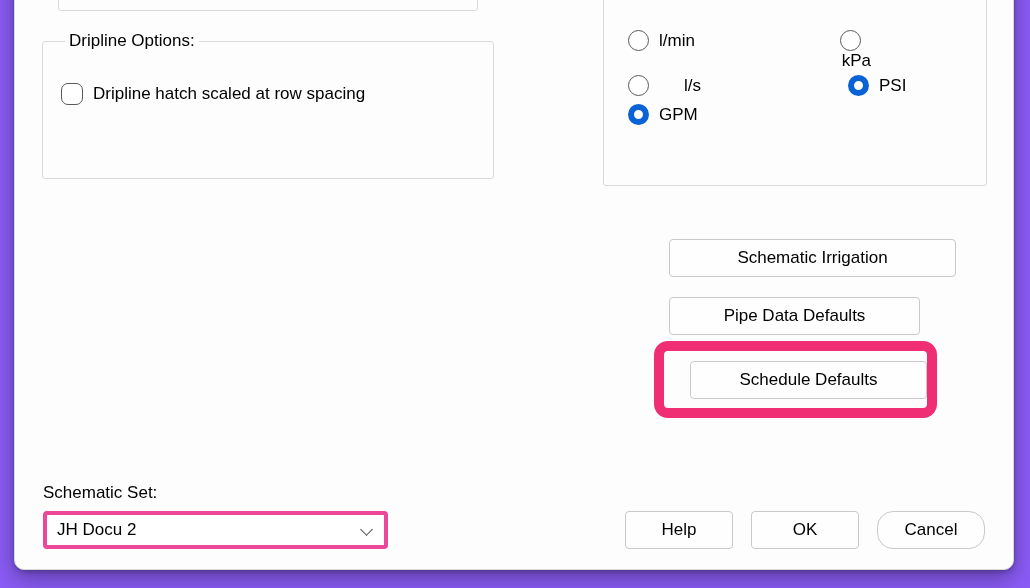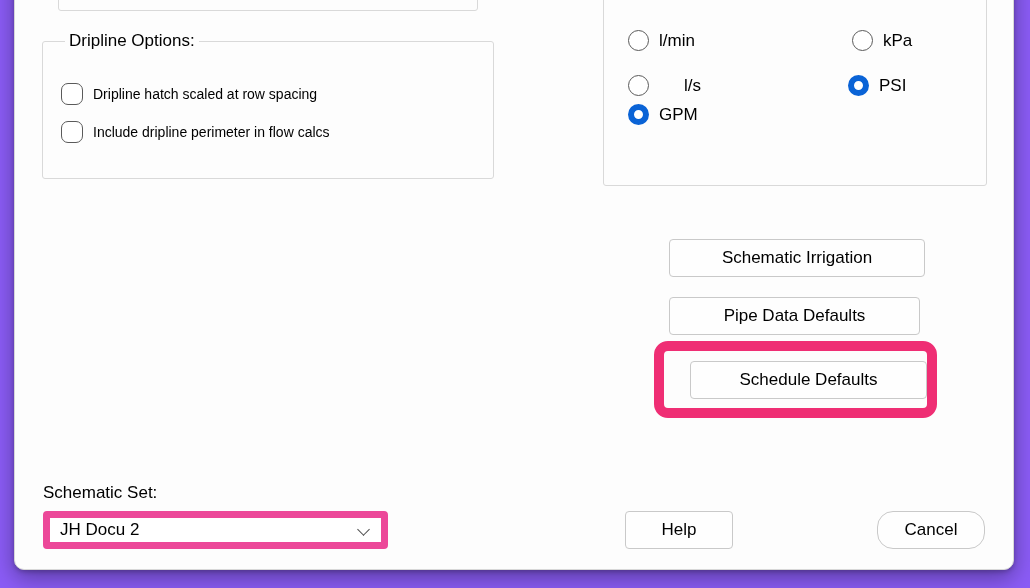--- a/index.html
+++ b/index.html
@@ -71,21 +71,21 @@
       width: 22px;
       height: 22px;
       border: 1.5px solid #5a5a5a;
       border-radius: 7px;
       background: #fff;
       margin-right: 10px;
       cursor: pointer;
       flex-shrink: 0;
     }
     .chk-label {
-      font-size: 14px;
+      font-size: 17px;
       color: #000;
     }
 
     
     fieldset.units {
       position: absolute;
       left: 588px;
       top: 80px;
       width: 384px;
       height: 225px;
@@ -137,21 +137,21 @@
       display: flex;
       align-items: center;
       justify-content: center;
       white-space: nowrap;
     }
 
     .btn-schematic {
       position: absolute;
       left: 654px;
       top: 358px;
-      width: 256px;
+      width: 287px;
       height: 38px;
     }
     .btn-pipedata {
       position: absolute;
       left: 654px;
       top: 416px;
       width: 251px;
       height: 38px;
     }
 
@@ -190,21 +190,21 @@
       top: 602px;
       font-size: 17px;
       color: #000;
     }
     .pref-select {
       position: absolute;
       left: 28px;
       top: 630px;
       width: 345px;
       height: 38px;
-      border: 7px solid #ec4899;
+      border: 4px solid #ec4899;
       border-radius: 4px;
       background: #fff;
       display: flex;
       align-items: center;
       justify-content: space-between;
       padding: 0 10px;
       cursor: pointer;
     }
     .pref-select .val {
       font-size: 17px;
@@ -268,45 +268,41 @@
     <div class="panel-prev"></div>
 
     <fieldset class="dripline">
       <legend>Dripline Options:</legend>
 
       <div class="chk-row">
         <div class="chk"></div>
         <span class="chk-label">Dripline hatch scaled at row spacing</span>
       </div>
 
-      <div class="chk-row">
-        <div class="chk"></div>
-        <span class="chk-label">Include dripline perimeter in flow calcs</span>
-      </div>
     </fieldset>
 
     <fieldset class="units">
       <div class="radio-grid">
 
         <div class="radio-cell" style="left:0px; top:58px;">
           <div class="radio-outer"></div>
           <span class="radio-label">l/min</span>
         </div>
 
         <div class="radio-cell" style="left:0px; top:103px;gap:25px;">
           <div class="radio-outer"></div>
           <span class="radio-label">l/s</span>
         </div>
 
         <div class="radio-cell" style="left:0px; top:132px;">
           <div class="radio-outer on"></div>
           <span class="radio-label">GPM</span>
         </div>
 
-        <div class="radio-cell" style="left:224px; top:58px;">
+        <div class="radio-cell" style="left:212px; top:58px;flex-direction:column;">
           <div class="radio-outer"></div>
           <span class="radio-label">kPa</span>
         </div>
 
         <div class="radio-cell" style="left:220px; top:103px;">
           <div class="radio-outer on"></div>
           <span class="radio-label">PSI</span>
         </div>
 
       </div>
@@ -329,18 +325,21 @@
 
     <div class="pref-select">
       <span class="val">JH Docu 2</span>
       <span class="chev"></span>
     </div>
 
 
     <div class="btn btn-help">
       <span>Help</span>
     </div>
+    <div class="btn btn-ok">
+      <span>OK</span>
+    </div>
     <div class="btn btn-cancel">
       <span>Cancel</span>
     </div>
 
   </div>
 </div>
 
 </body></html>

